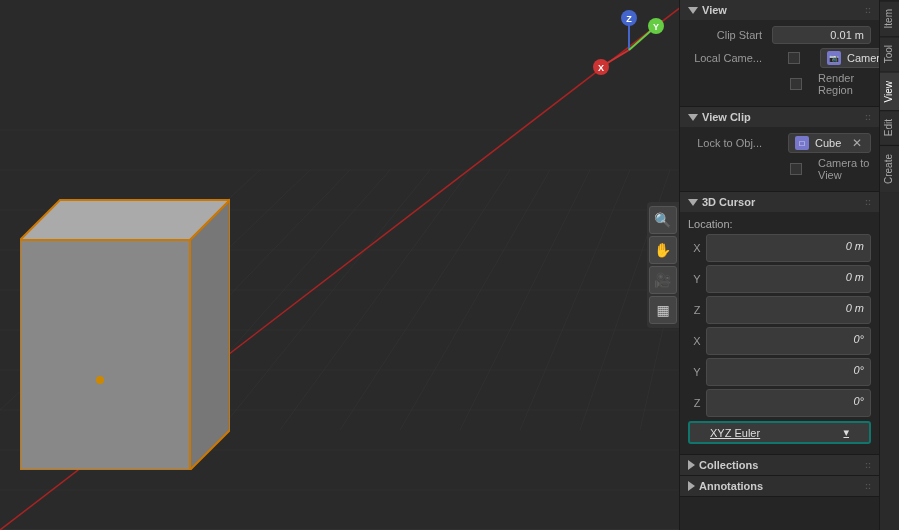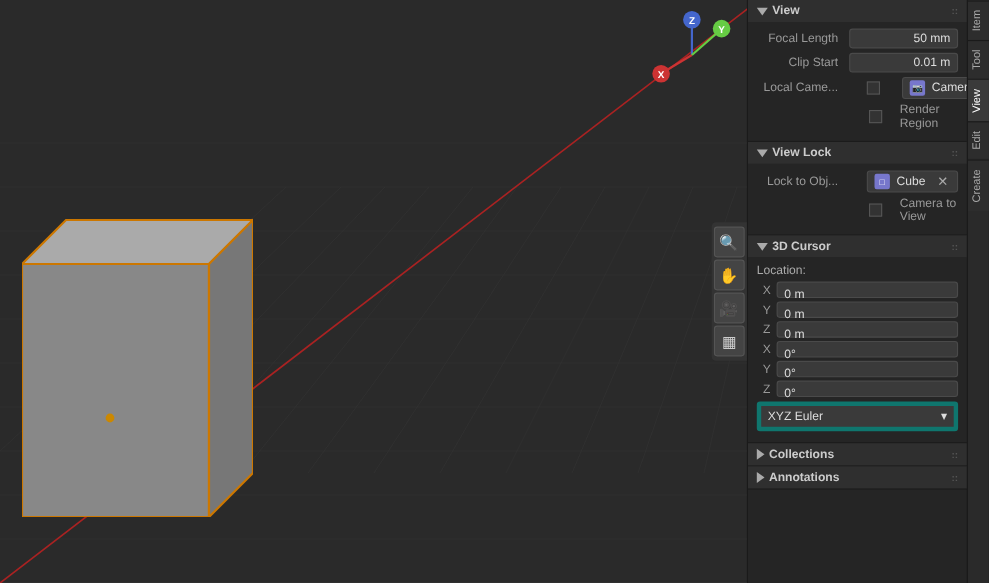--- a/index.html
+++ b/index.html
@@ -172,23 +172,24 @@
     }
 
     .field-value {
       flex: 1;
       background: #3a3a3a;
       border: 1px solid #4a4a4a;
       border-radius: 3px;
       color: #ddd;
       font-size: 11px;
       padding: 2px 6px;
-      text-align: left;
-      height: 15px;
+      text-align: right;
+      height: 28px;
       line-height: 18px;
+      font-style: italic;
     }
 
     .checkbox-row {
       display: flex;
       align-items: center;
       margin: 4px 0;
       gap: 16px;
     }
 
     .checkbox-label {
@@ -253,29 +254,30 @@
 
     .dropdown-row {
       display: flex;
       align-items: center;
       margin: 4px 0;
     }
 
     .dropdown-field {
       flex: 1;
       background: #3a3a3a;
-      border: 4px solid #0f766e;
+      border: 2px solid #0f766e;
       border-radius: 3px;
       color: #ddd;
       font-size: 11px;
-      padding: 3px 6px;
+      padding: 3px 20px;
       display: flex;
       align-items: center;
       justify-content: space-between;
       cursor: pointer;
+      text-decoration: underline;
     }
 
     .triangle-right {
       width: 0;
       height: 0;
       border-top: 5px solid transparent;
       border-bottom: 5px solid transparent;
       border-left: 7px solid #aaa;
       display: inline-block;
     }
@@ -376,24 +378,20 @@
 <div id="right-panel">
 
   <div class="panel-section">
     <div class="section-header">
       <span class="triangle-down"></span>
       <span>View</span>
       <span class="drag-dots">::</span>
     </div>
     <div class="section-content">
 
-      <div class="prop-row">
-        <span class="prop-label">Focal Length</span>
-        <div class="prop-value">50 mm</div>
-      </div>
 
       <div class="prop-row">
         <span class="prop-label">Clip Start</span>
         <div class="prop-value">0.01 m</div>
       </div>
 
 
       <div class="camera-row">
         <span class="prop-label">Local Came...</span>
         <div class="fake-checkbox"></div>
@@ -408,21 +406,21 @@
         <div style="flex: 0 0 86px;"></div>
         <div class="fake-checkbox"></div>
         <span class="checkbox-label">Render Region</span>
       </div>
     </div>
   </div>
 
   <div class="panel-section">
     <div class="section-header">
       <span class="triangle-down"></span>
-      <span>View Lock</span>
+      <span>View Clip</span>
       <span class="drag-dots">::</span>
     </div>
     <div class="section-content">
 
       <div class="camera-row">
         <span class="prop-label">Lock to Obj...</span>
         <div class="object-field">
           <div class="object-icon">□</div>
           <span class="object-name">Cube</span>
           <button class="field-x-btn">✕</button>

